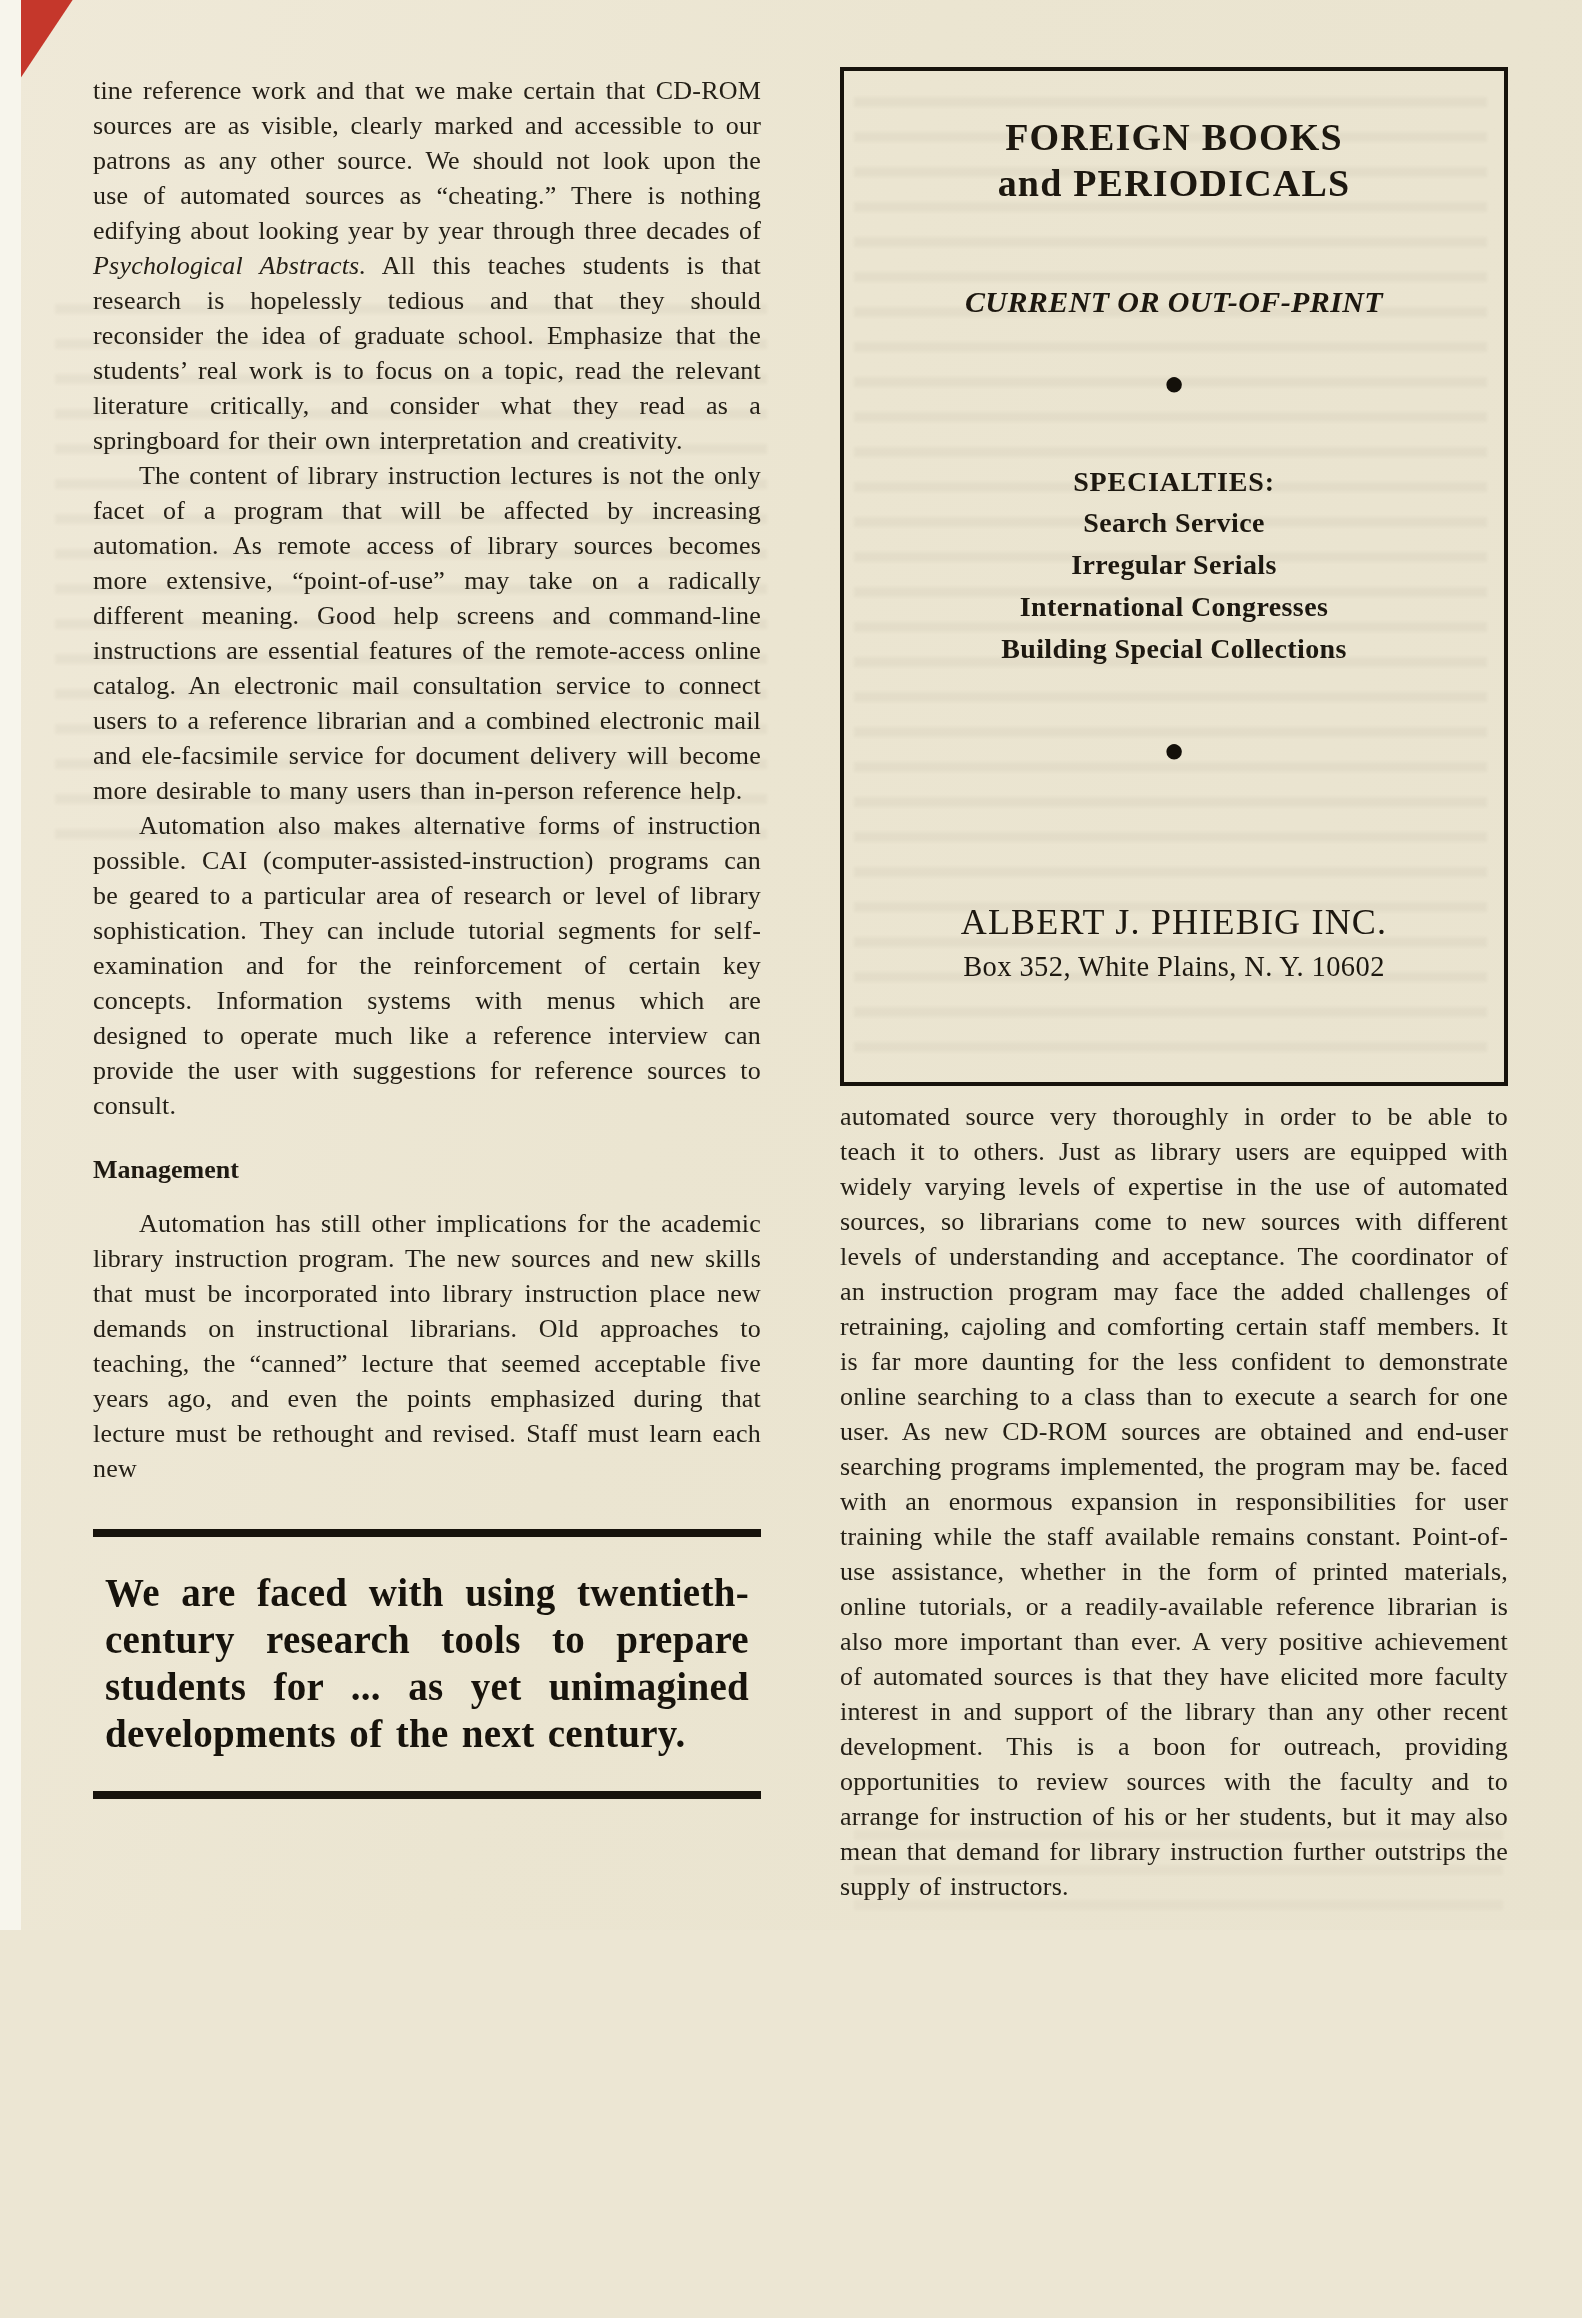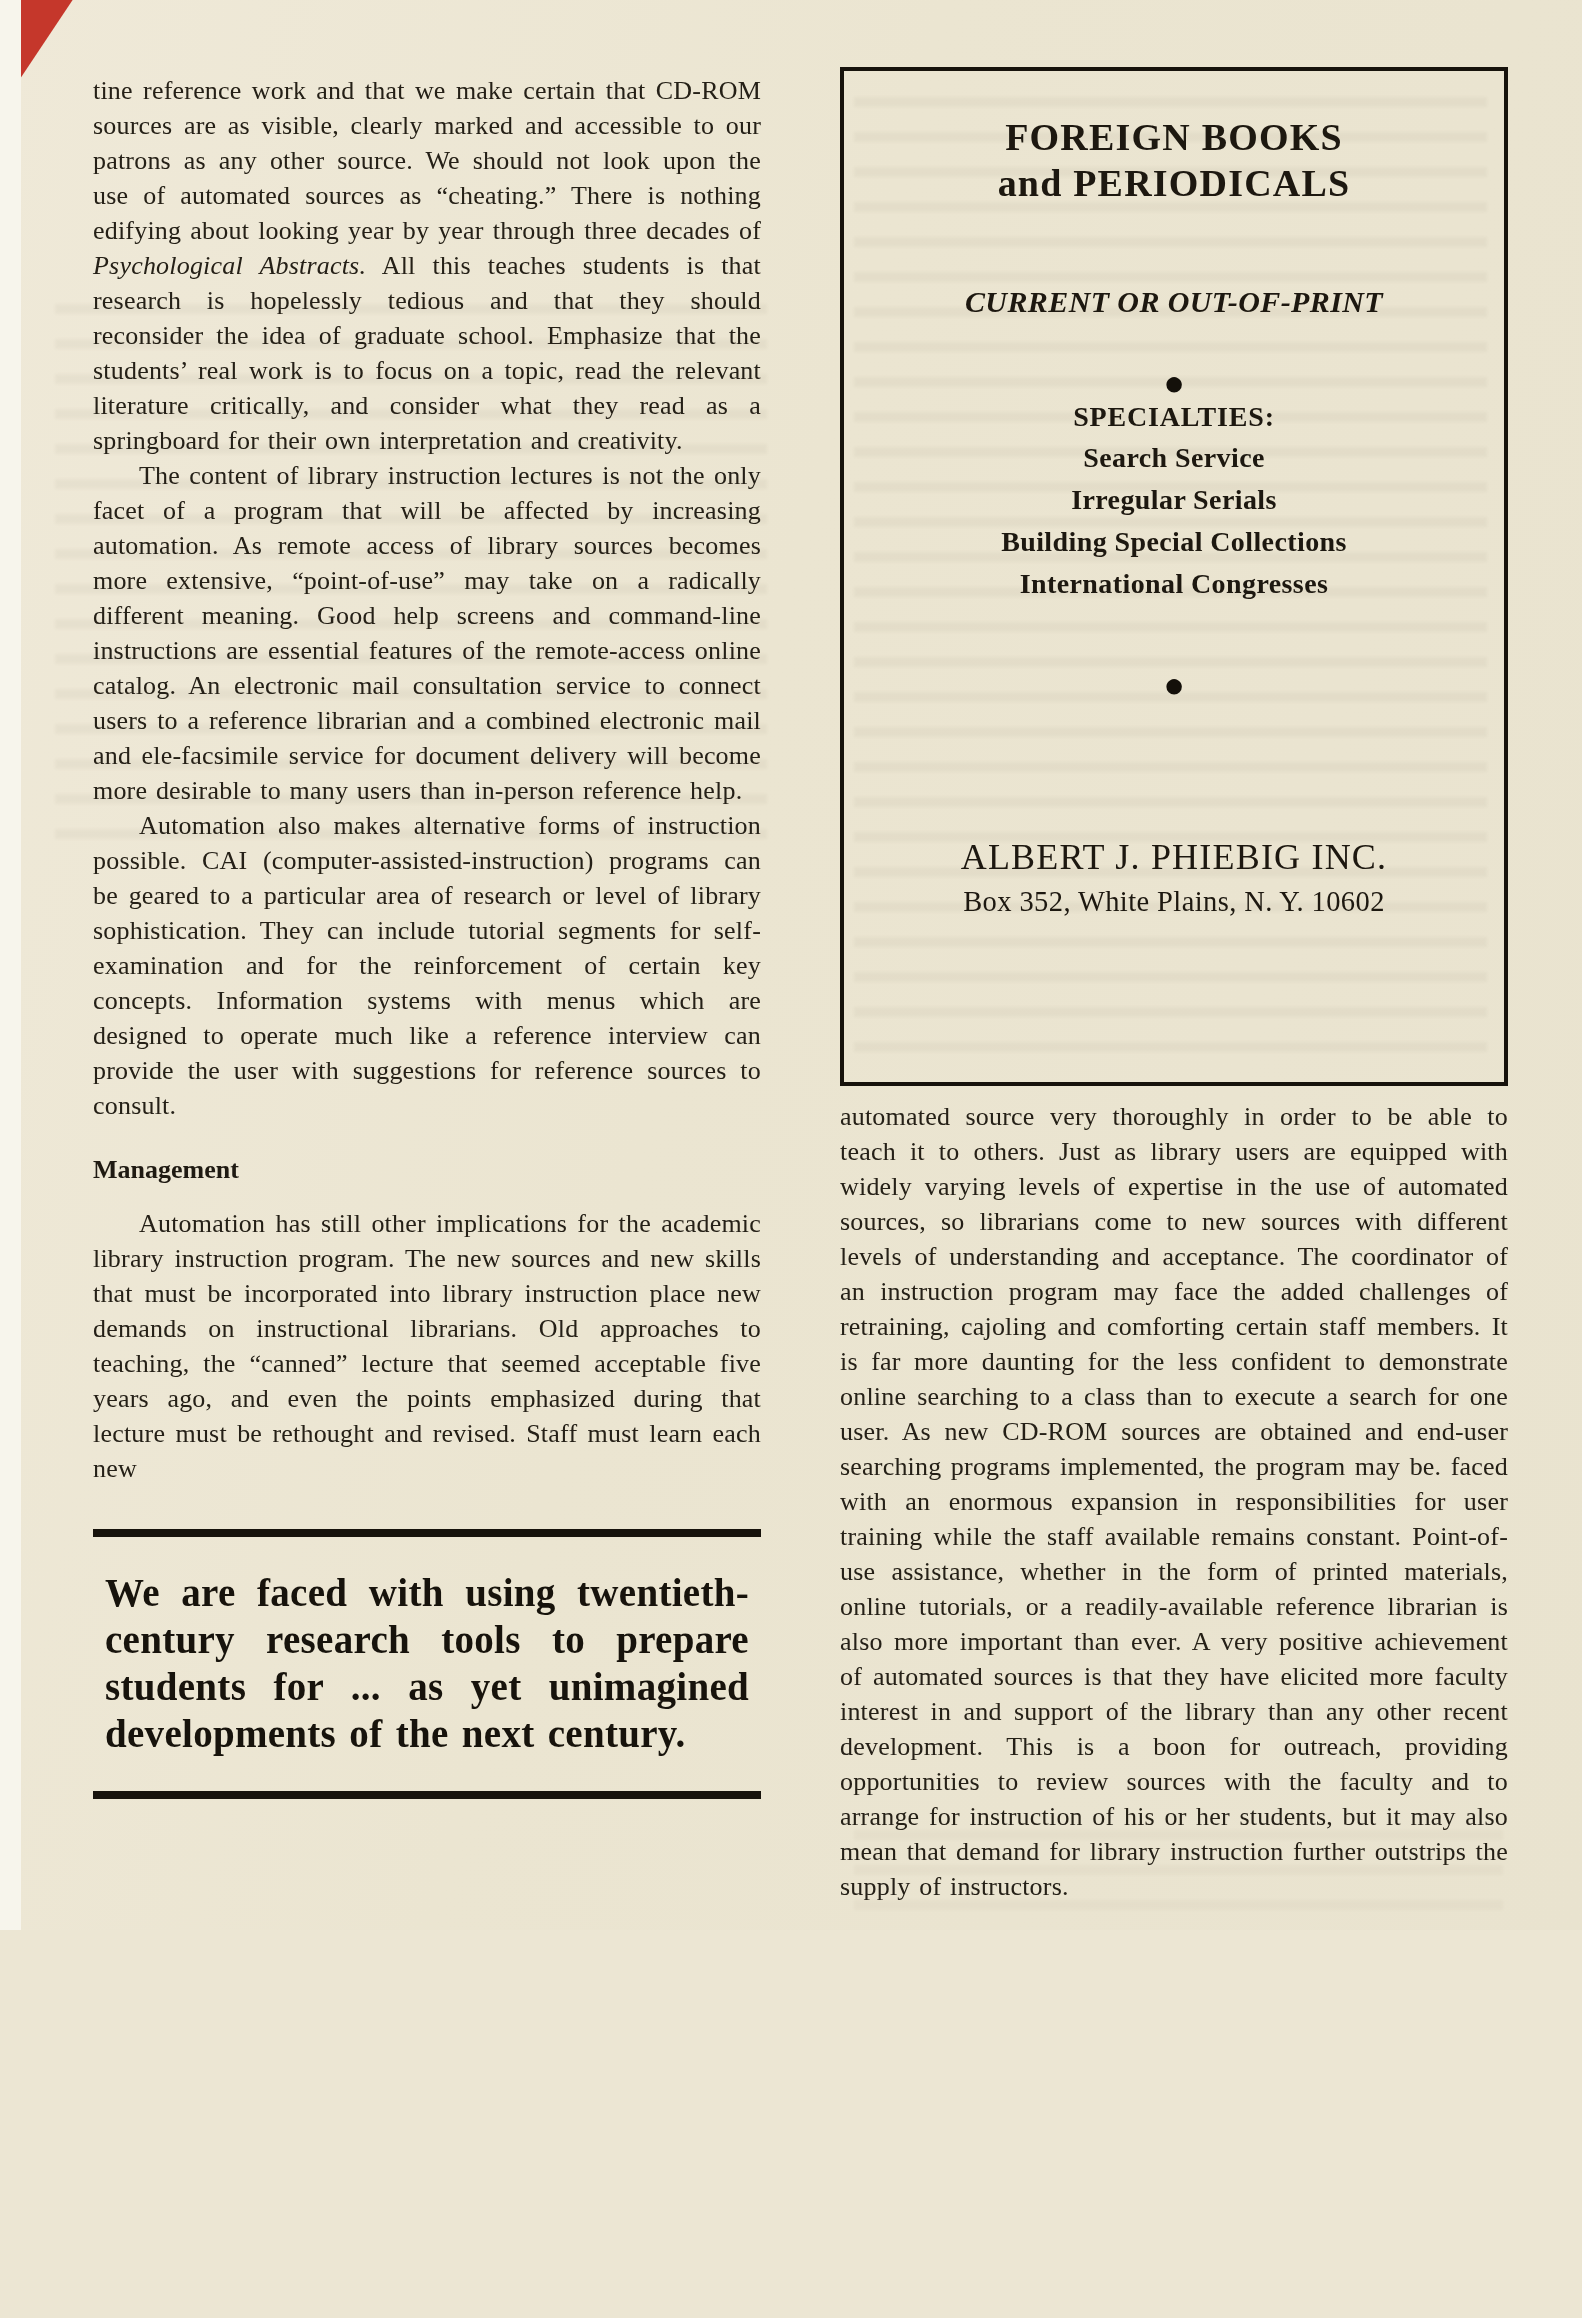--- a/index.html
+++ b/index.html
@@ -116,20 +116,21 @@
     letter-spacing: 0.4px;
   }
   .bullet {
     font-size: 36px;
     line-height: 36px;
     color: #14100a;
   }
   .bullet.b1 { margin-top: 46px; }
   .bullet.b2 { margin-top: 62px; }
   .ad-spec-label {
+    margin-top: 65px;
     font-size: 28px;
     font-weight: bold;
     letter-spacing: 0.8px;
   }
   .ad-spec {
     font-size: 28px;
     font-weight: bold;
     line-height: 42px;
     letter-spacing: 0.4px;
   }
@@ -191,22 +192,22 @@
         <div>and PERIODICALS</div>
       </div>
 
       <div class="ad-sub">CURRENT OR OUT-OF-PRINT</div>
 
       <div class="bullet b1">●</div>
 
       <div class="ad-spec-label">SPECIALTIES:</div>
       <div class="ad-spec first">Search Service</div>
       <div class="ad-spec">Irregular Serials</div>
+      <div class="ad-spec">International Congresses</div>
       <div class="ad-spec">Building Special Collections</div>
-      <div class="ad-spec">International Congresses</div>
 
       <div class="bullet b2">●</div>
 
       <div class="ad-company">ALBERT J. PHIEBIG INC.</div>
       <div class="ad-address">Box 352, White Plains, N. Y. 10602</div>
     </div>
 
     <p class="body rc">automated source very thoroughly in order to be able to teach it to others. Just as library users are equipped with widely varying levels of expertise in the use of automated sources, so librarians come to new sources with different levels of understanding and acceptance. The coordinator of an instruction program may face the added challenges of retraining, cajoling and comforting certain staff members. It is far more daunting for the less confident to demonstrate online searching to a class than to execute a search for one user. As new CD-ROM sources are obtained and end-user searching programs implemented, the program may be. faced with an enormous expansion in responsibilities for user training while the staff available remains constant. Point-of-use assistance, whether in the form of printed materials, online tutorials, or a readily-available reference librarian is also more important than ever. A very positive achievement of automated sources is that they have elicited more faculty interest in and support of the library than any other recent development. This is a boon for outreach, providing opportunities to review sources with the faculty and to arrange for instruction of his or her students, but it may also mean that demand for library instruction further outstrips the supply of instructors.</p>
 
     <div class="footer">Winter 1988— 221</div>

